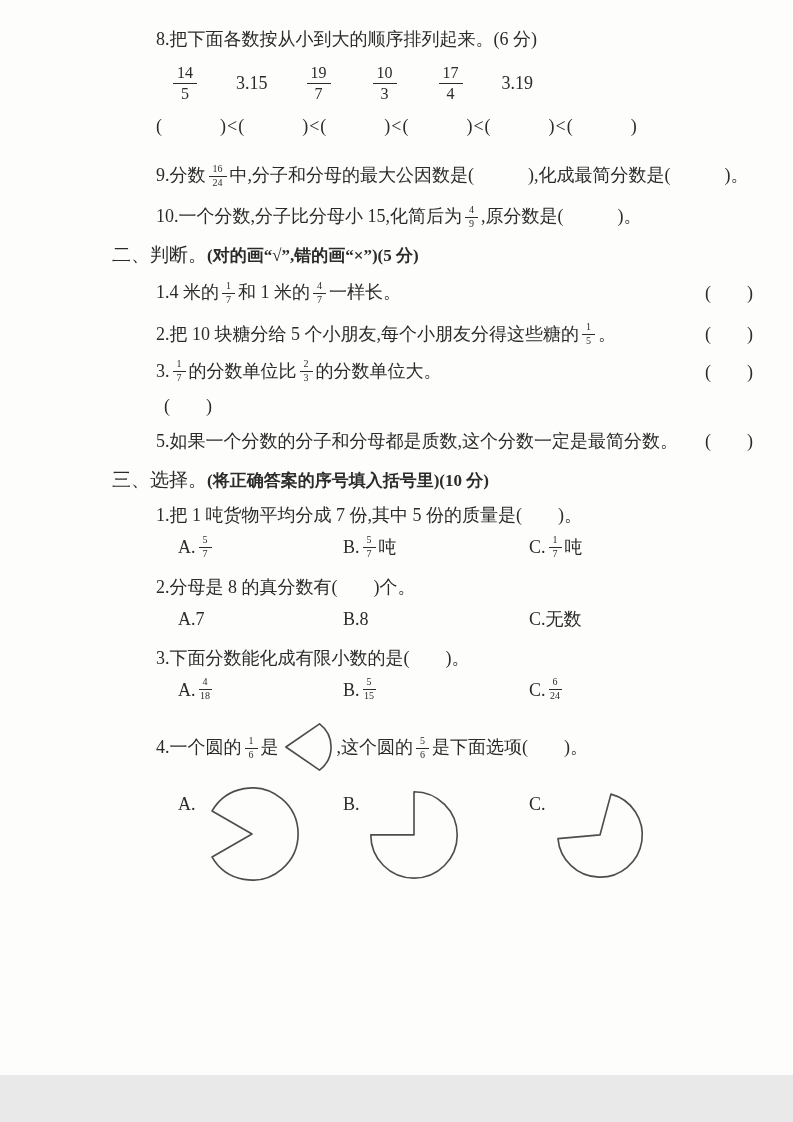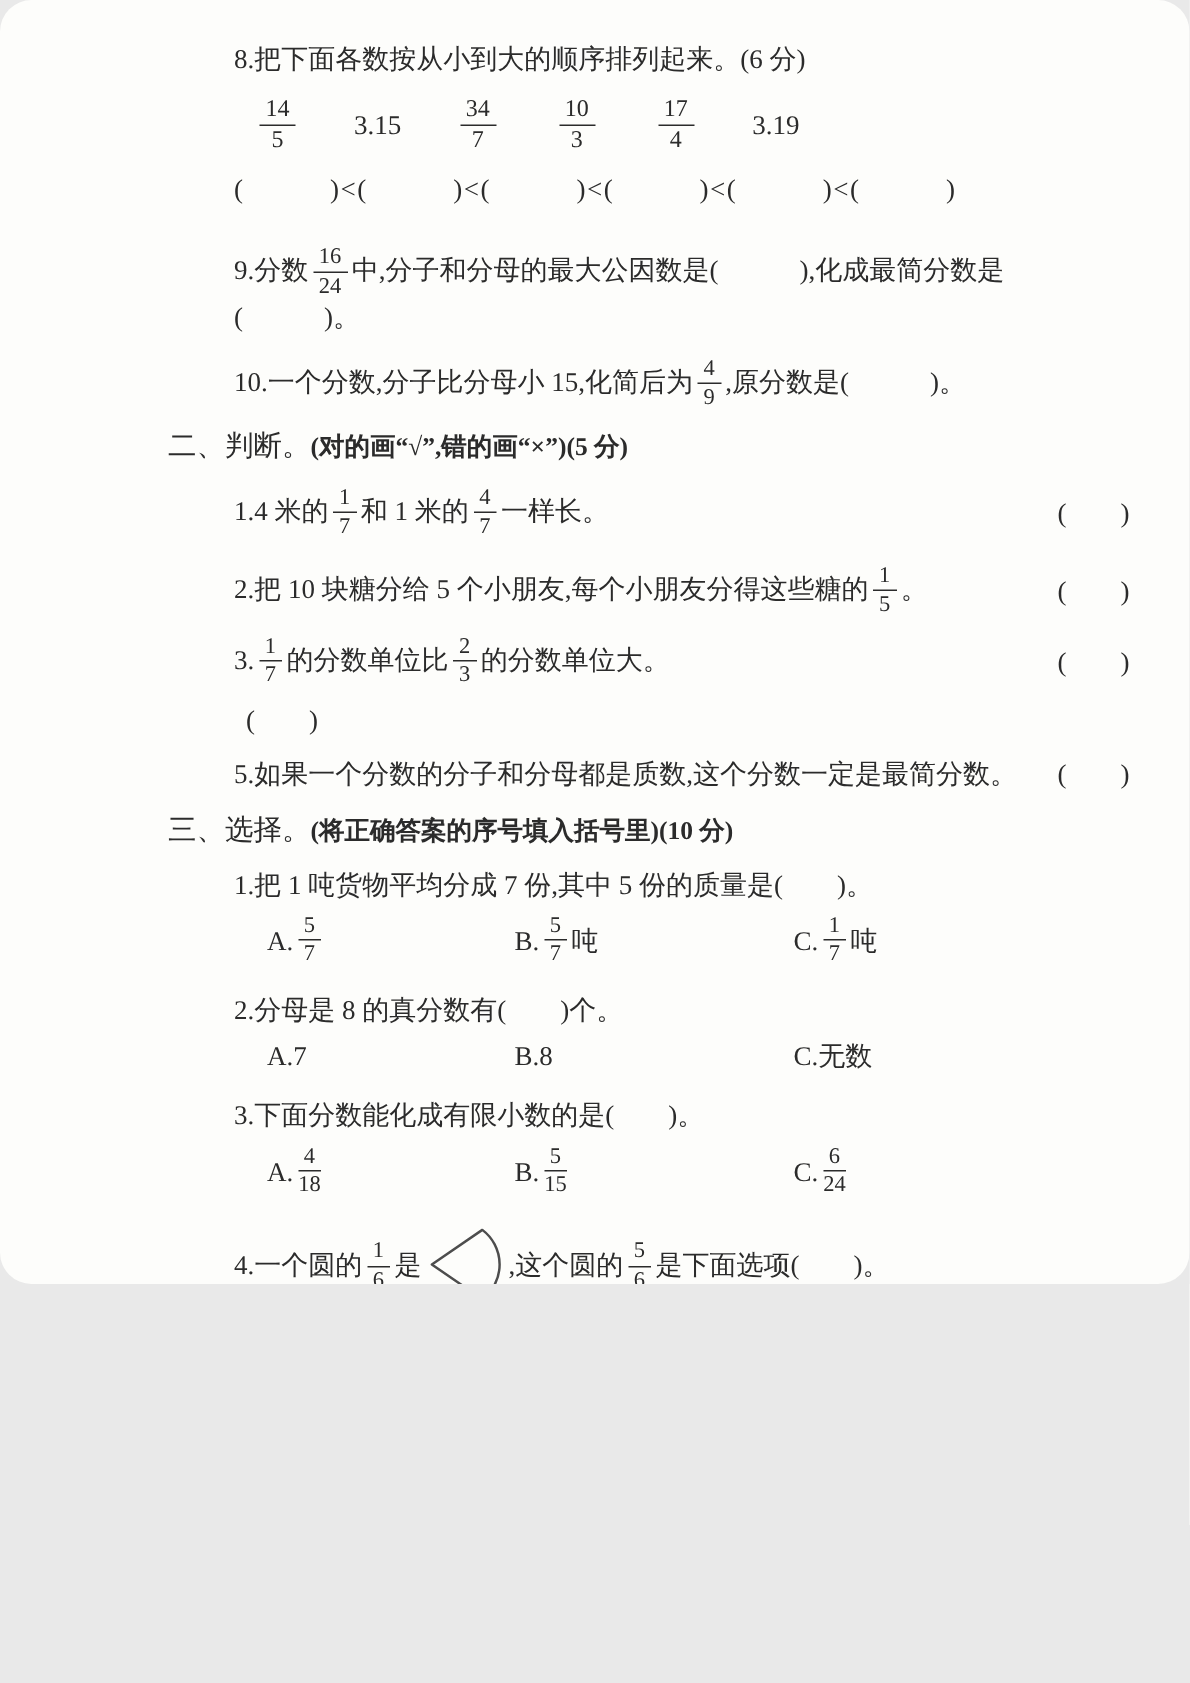--- a/index.html
+++ b/index.html
@@ -1,33 +1,32 @@
 <!DOCTYPE html>
 <html><head>
 <meta charset="utf-8">
 <style>
   * { margin:0; padding:0; box-sizing:border-box; }
   html,body { background:#e9e9e9; }
   .page {
-    width:793px; height:856px;
+    width:793px; height:1075px;
     margin:0 auto;
     background:#fdfdfb;
     color:#2b2b2b;
     font-family:"Liberation Serif","DejaVu Serif",serif;
     font-size:18px;
     line-height:1.3;
     padding:28px 40px 24px 112px;
     display:flex; flex-direction:column;
     overflow:hidden;
-    border-radius:21px;
   }
   .item { padding-left:44px; }
   .frac {
     display:inline-flex; flex-direction:column; align-items:center;
-    vertical-align:middle; line-height:1.08; font-size:15px;
+    vertical-align:middle; line-height:1.08; font-size:10px;
     margin:0 3px; position:relative; top:-1px;
   }
   .frac .fn { border-bottom:1.3px solid #2b2b2b; padding:0 4px 1px; }
   .frac .fd { padding-top:1px; }
   .frac-lg { font-size:16px; }
   .sec-header { font-size:19px; }
   .sec-lead  { font-family:"Liberation Sans","DejaVu Sans",sans-serif; font-weight:400; }
   .sec-note  { font-weight:600; font-size:17px; }
   .num-row { display:flex; align-items:center; gap:36px; padding-left:58px; }
   .ans-row { letter-spacing:1px; }
@@ -53,21 +52,21 @@
 
   <div class="item mb14">8.把下面各数按从小到大的顺序排列起来。(6 分)</div>
 
   <div class="num-row mb12">
     <span class="frac frac-lg">
       <span class="fn">14</span>
       <span class="fd">5</span>
     </span>
     <span>3.15</span>
     <span class="frac frac-lg">
-      <span class="fn">34</span>
+      <span class="fn">19</span>
       <span class="fd">7</span>
     </span>
     <span class="frac frac-lg">
       <span class="fn">10</span>
       <span class="fd">3</span>
     </span>
     <span class="frac frac-lg">
       <span class="fn">17</span>
       <span class="fd">4</span>
     </span>

